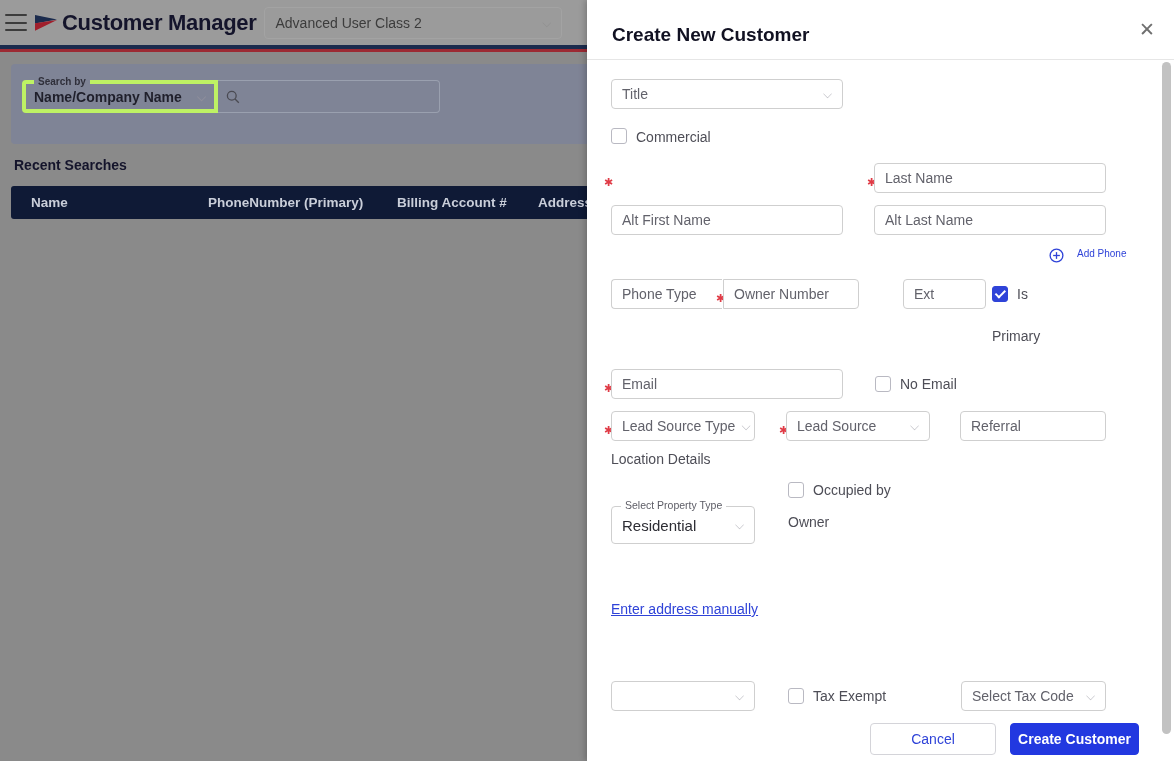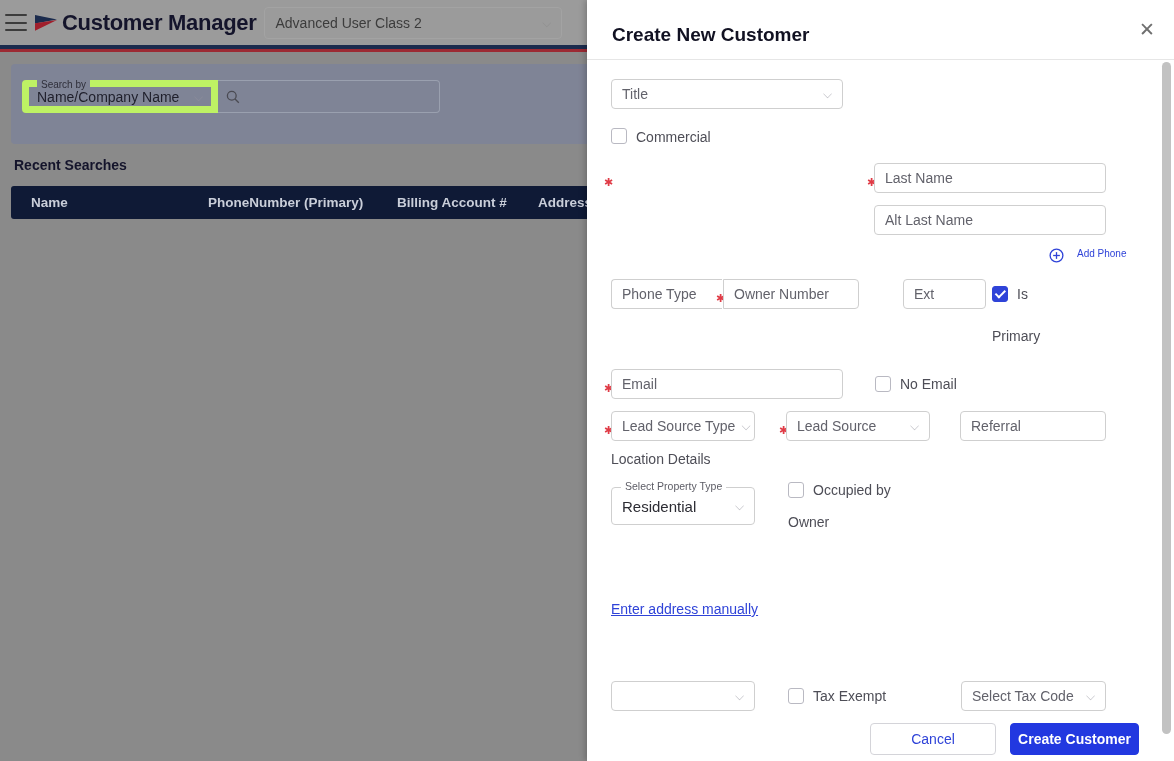--- a/index.html
+++ b/index.html
@@ -66,22 +66,22 @@
     width: 1152px; height: 80px;
     background: #7f8496; border-radius: 4px;
   }
   #search-row {
     position: absolute; left: 11px; top: 16px;
     display: flex; height: 33px;
   }
   #search-by-wrap {
     position: relative;
     width: 196px; height: 33px;
-    border: 7px solid #bef264; border-radius: 4px 0 0 4px;
-    display: flex; align-items: center; padding: 0 8px;
+    border: 4px solid #bef264; border-radius: 4px 0 0 4px;
+    display: flex; align-items: center; padding: 0 8px; font-weight: bold;
   }
   #search-by-legend {
     position: absolute; top: -7px; left: 8px;
     background: #7f8496; padding: 0 4px;
     font-size: 10px; color: #2f2f3a; line-height: 1;
   }
   #search-by-value { font-size: 14px; color: #1f1f2b; }
   #search-by-wrap .chev { margin-left: auto; color: #8e8e9c; font-size: 12px; }
   #search-input-wrap {
     width: 222px; height: 33px;
@@ -195,21 +195,21 @@
   }
   .link.underline { text-decoration: underline; }
 
   
   .fieldset-sel {
     position: absolute;
     border: 1px solid #cfcfcf; border-radius: 4px;
     background: #fff;
     height: 38px;
     display: flex; align-items: center; padding: 0 10px;
-    font-size: 15px; color: #2c2c33;
+    font-size: 15px; color: #2c2c33; margin-top: 19px;
   }
   .fieldset-sel .legend {
     position: absolute; top: -7px; left: 9px;
     background: #fff; padding: 0 4px;
     font-size: 10.5px; color: #5d5d66; line-height: 1;
     white-space: nowrap;
   }
   .fieldset-sel .chev { margin-left: auto; color: #b6b6bd; font-size: 12px; }
 
   .btn {
@@ -315,20 +315,23 @@
     <div class="cbx" style="left:24px; top:68px;"></div>
     <div class="lbl" style="left:49px; top:69px;">Commercial</div>
 
     <span class="req-star" style="left:17px; top:117px;">✱</span>
 
     <span class="req-star" style="left:280px; top:117px;">✱</span>
     <div class="fld" style="left:287px; top:103px; width:232px;">
       <span class="ph">Last Name</span>
     </div>
 
+    <div class="fld" style="left:24px; top:145px; width:232px;">
+      <span class="ph">Alt First Name</span>
+    </div>
     <div class="fld" style="left:287px; top:145px; width:232px;">
       <span class="ph">Alt Last Name</span>
     </div>
 
     <div id="add-phone" style="left:462px; top:188px;">
       <svg class="plus-ico" viewBox="0 0 16 16">
         <circle cx="8" cy="8" r="6.8" fill="none" stroke="#2f43d8" stroke-width="1.4"></circle>
         <line x1="8" y1="4.4" x2="8" y2="11.6" stroke="#2f43d8" stroke-width="1.4"></line>
         <line x1="4.4" y1="8" x2="11.6" y2="8" stroke="#2f43d8" stroke-width="1.4"></line>
       </svg>

